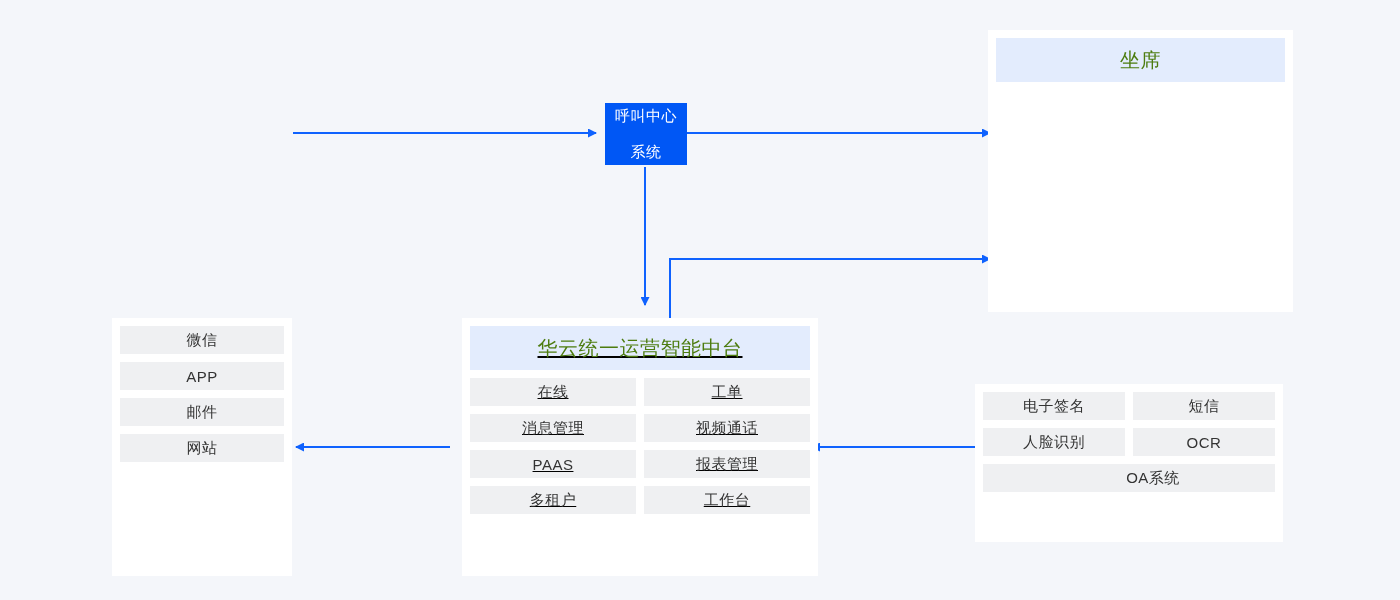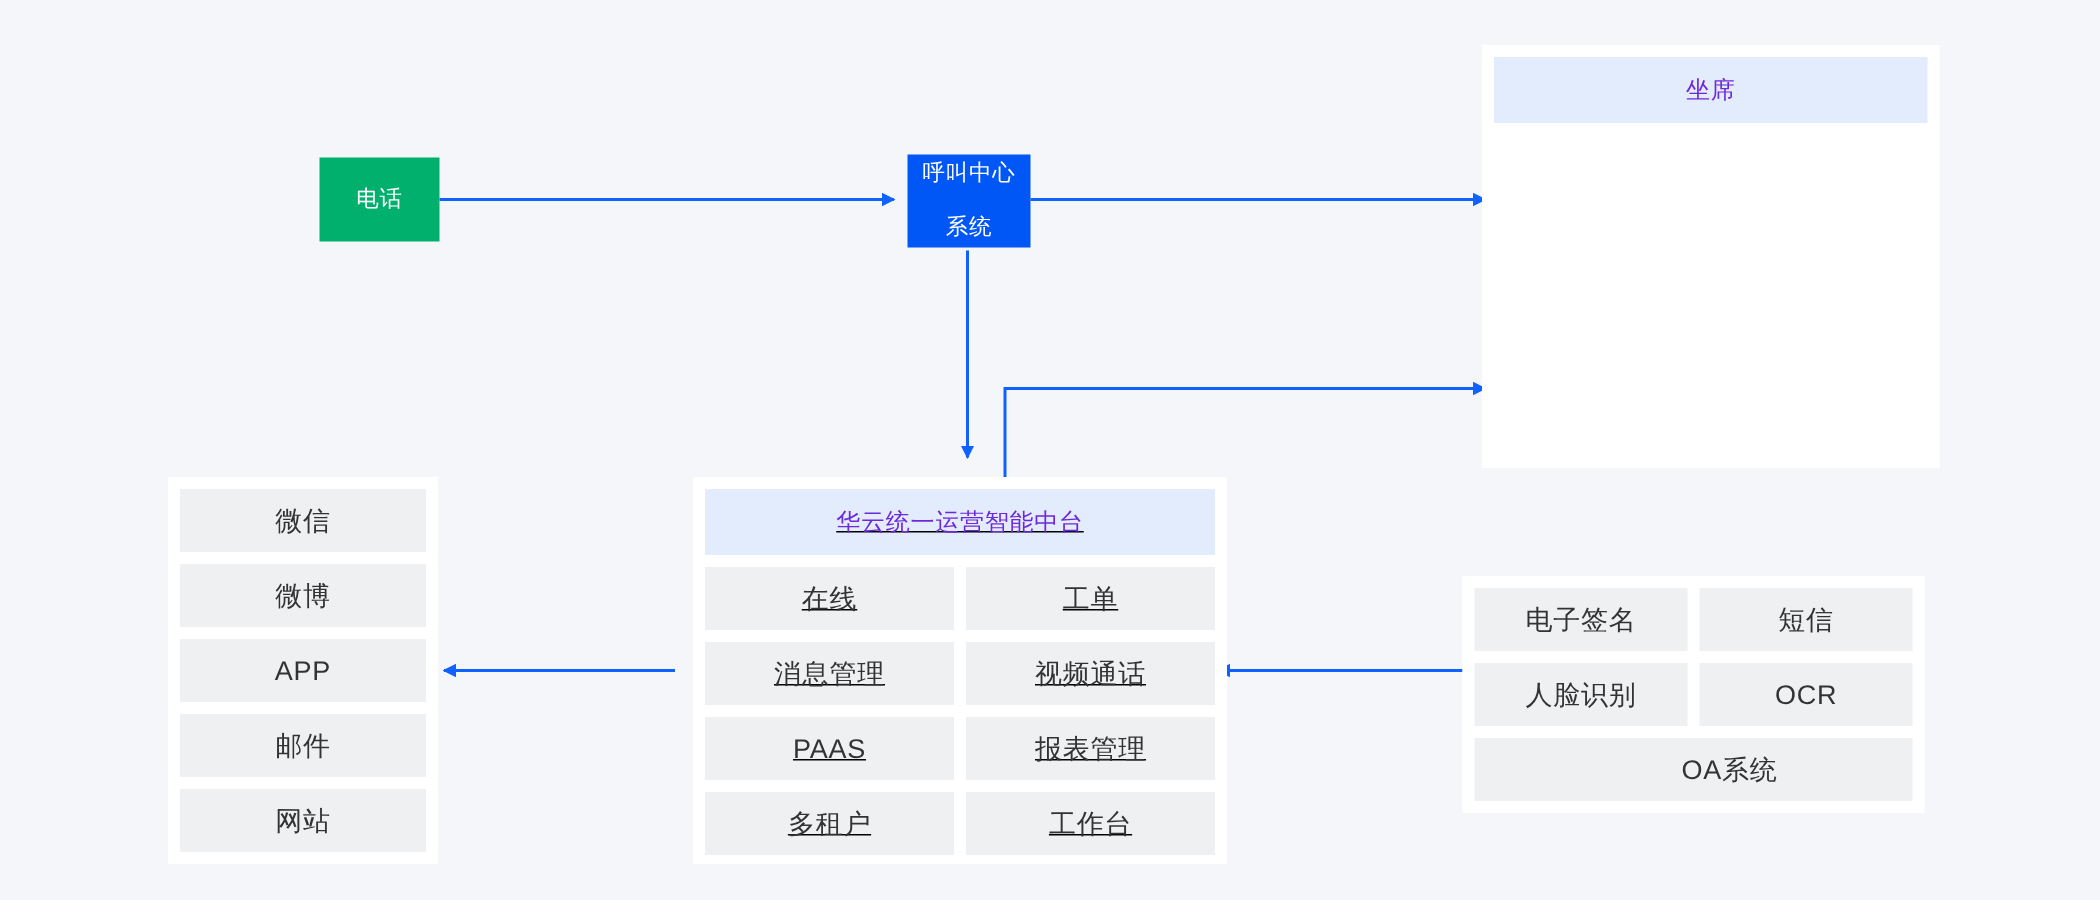--- a/index.html
+++ b/index.html
@@ -37,34 +37,34 @@
 
   
   .panel {
     position: absolute;
     background: #ffffff;
     box-sizing: border-box;
     padding: 8px;
   }
   .panel-header {
     background: #e3ecfd;
-    color: #6d28d9;
-    font-size: 16px;
+    color: #4d7c0f;
+    font-size: 20px;
     height: 44px;
     display: flex;
     align-items: center;
     justify-content: center;
     letter-spacing: .5px;
   }
 
   .cell {
     background: #eff0f2;
     color: #333333;
-    font-size: 18px;
-    height: 42px;
+    font-size: 15px;
+    height: 28px;
     display: flex;
     align-items: center;
     justify-content: center;
     text-align: center;
     letter-spacing: .5px;
     box-sizing: border-box;
   }
 
   .stack { display: flex; flex-direction: column; gap: 8px; }
   .grid2 {
@@ -107,45 +107,39 @@
 
     <line x1="645" y1="167" x2="645" y2="305" stroke="#0f62fe" stroke-width="2" marker-end="url(#arrD)"></line>
 
     <path d="M670,320 L670,259 L990,259" fill="none" stroke="#0f62fe" stroke-width="2" marker-end="url(#arrR)"></path>
 
     <line x1="450" y1="447" x2="296" y2="447" stroke="#0f62fe" stroke-width="2" marker-end="url(#arrL)"></line>
 
     <line x1="975" y1="447" x2="812" y2="447" stroke="#0f62fe" stroke-width="2" marker-end="url(#arrL)"></line>
   </svg>
 
-  <div class="node green" style="left:213px; top:105px; width:80px; height:56px;">
-    <span>电话</span>
-  </div>
 
   <div class="node blue" style="left:605px; top:103px; width:82px; height:62px; flex-direction:column;">
     <span>呼叫中心</span>
     <span>系统</span>
   </div>
 
   <div class="panel" style="left:988px; top:30px; width:305px; height:282px;">
     <div class="panel-header" style="width:289px;">
       <span>坐席</span>
     </div>
 
   </div>
 
   <div class="panel" style="left:112px; top:318px; width:180px; height:258px;">
     <div class="stack">
       <div class="cell">
         <span>微信</span>
       </div>
       <div class="cell">
-        <span>微博</span>
-      </div>
-      <div class="cell">
         <span>APP</span>
       </div>
       <div class="cell">
         <span>邮件</span>
       </div>
       <div class="cell">
         <span>网站</span>
       </div>
     </div>
   </div>

